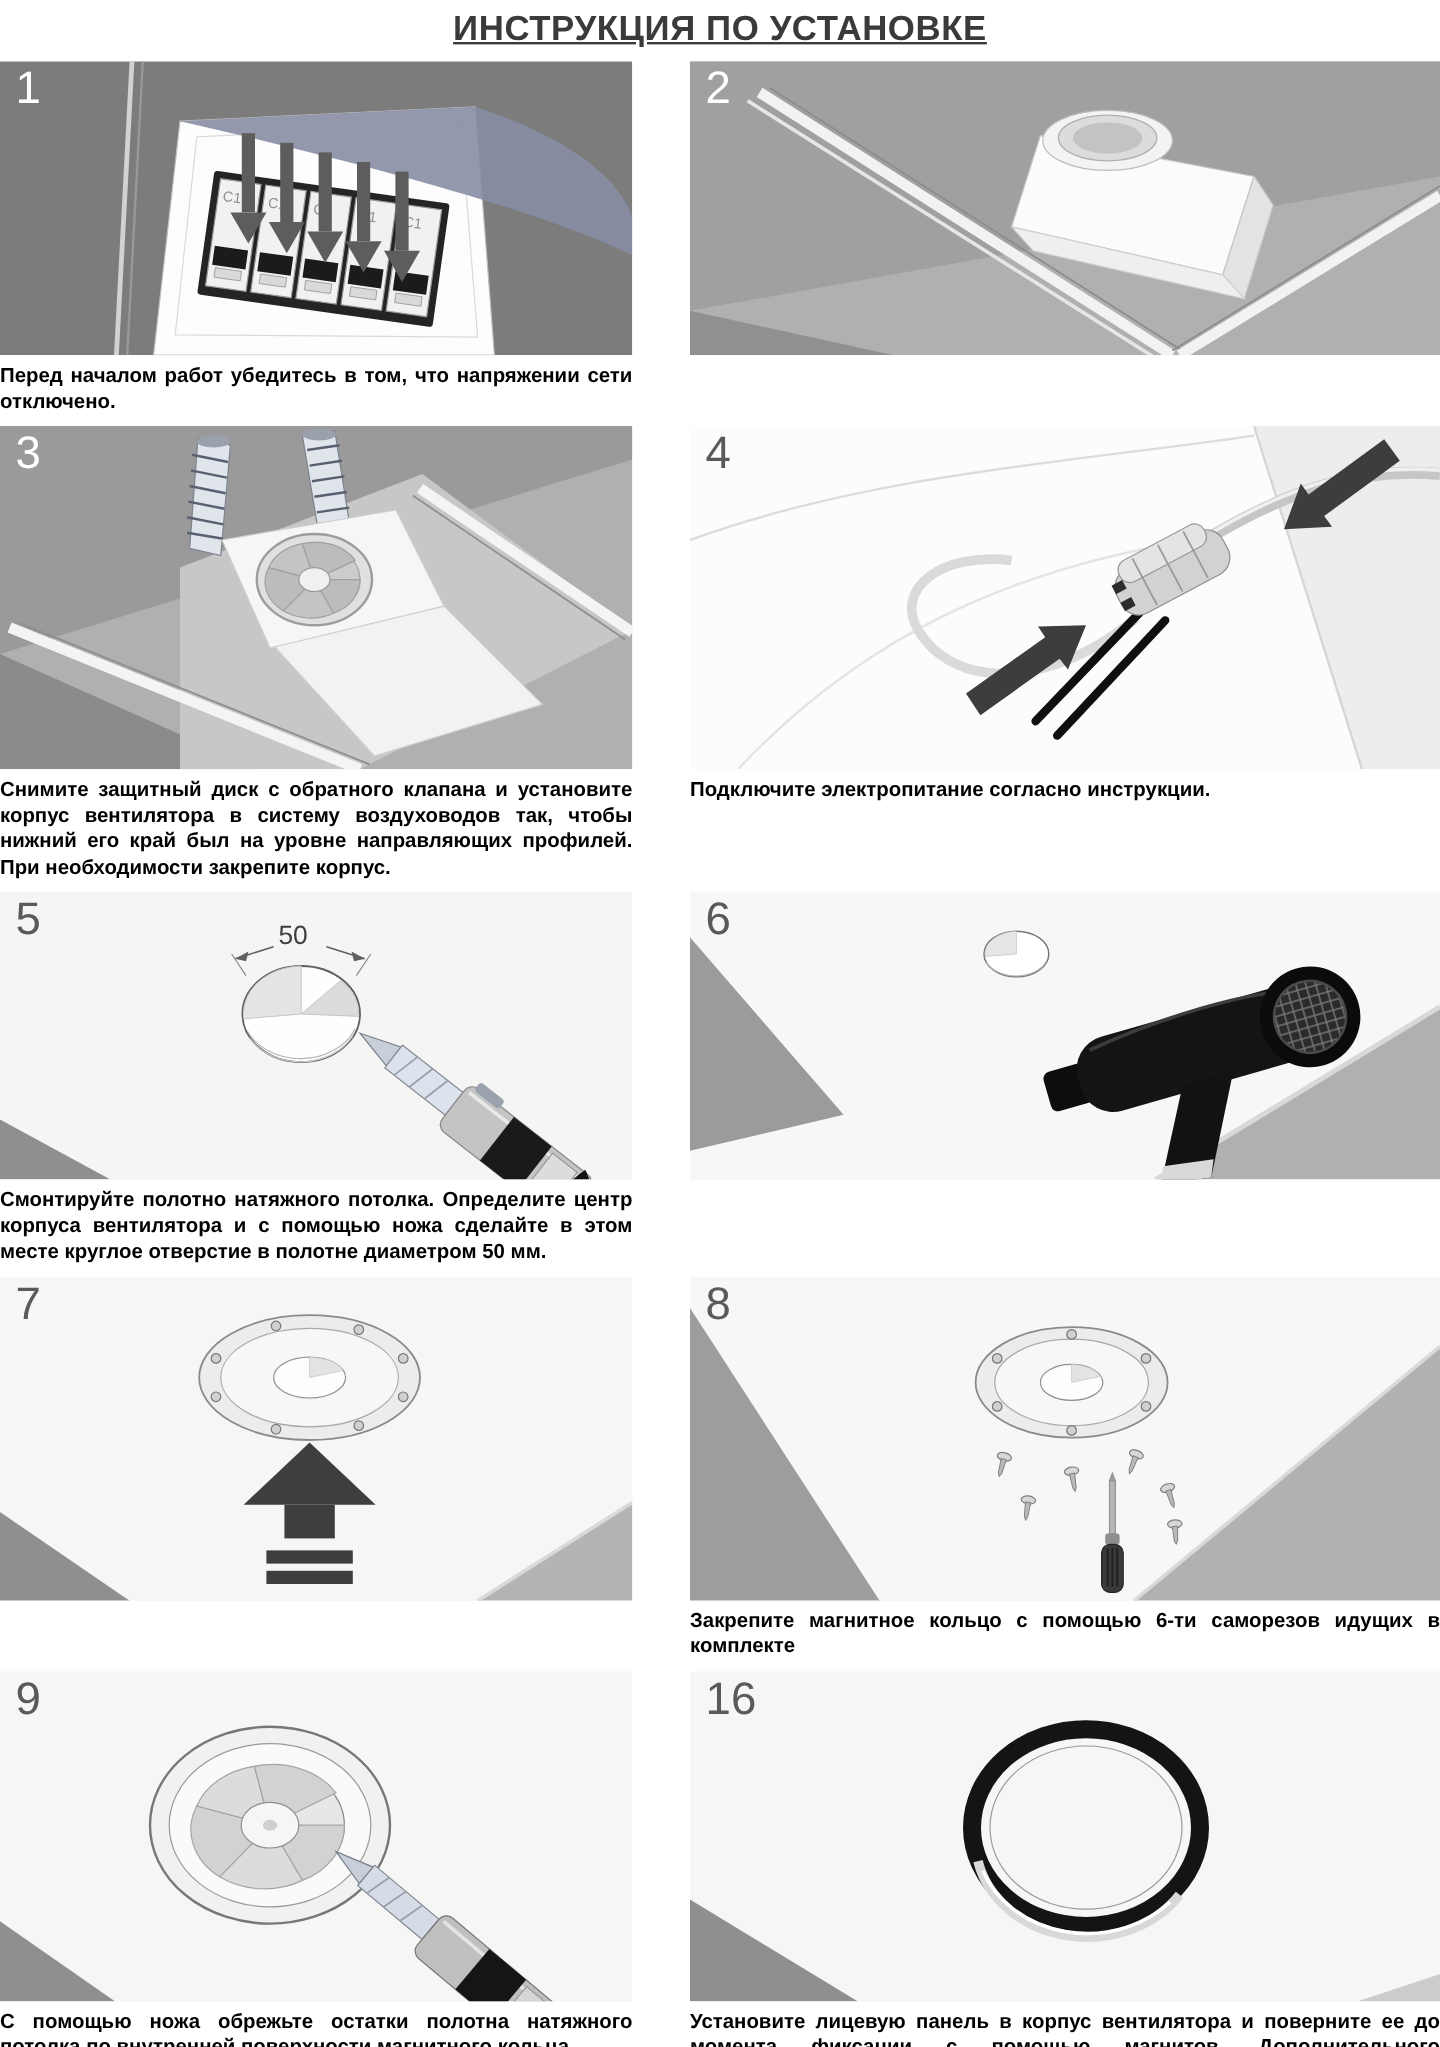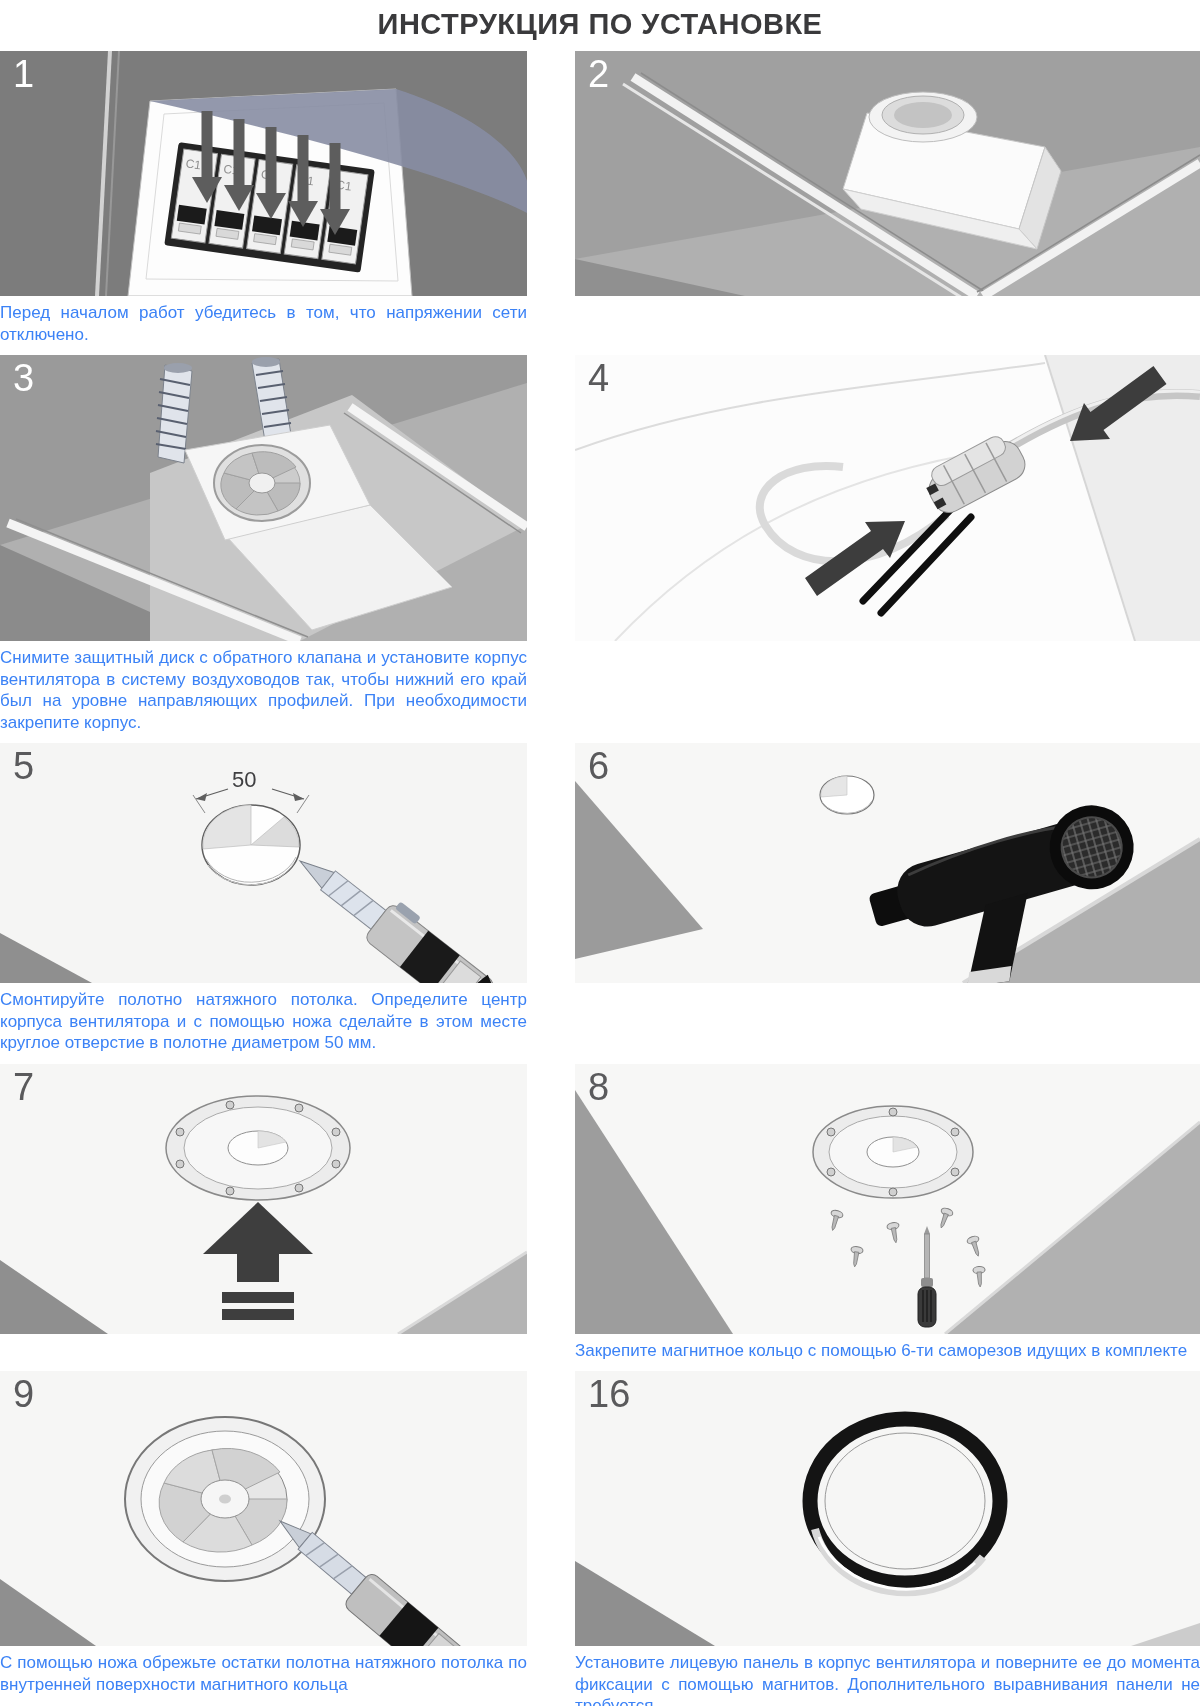--- a/index.html
+++ b/index.html
@@ -1,27 +1,27 @@
 <!DOCTYPE html>
 <html lang="ru"><head>
 <meta charset="utf-8">
 <style>
   html,body{margin:0;padding:0;background:#ffffff;}
   body{width:1200px;font-family:"Liberation Sans",sans-serif;color:#3c3c3e;}
   .page{width:1200px;}
-  .title{font-weight:700;font-size:29px;letter-spacing:.5px;color:#3a3a3c;text-align:center;margin:8px 0 10px;}
+  .title{font-weight:700;font-size:29px;letter-spacing:.5px;color:#3a3a3c;text-align:center;margin:8px 0 10px;text-decoration:underline;}
   .row{display:grid;grid-template-columns:527px 625px;column-gap:48px;}
   .cell{min-width:0;}
   .fig{position:relative;overflow:hidden;background:#f5f5f4;margin:0;}
   .fig svg{display:block;width:100%;height:100%;}
   .h245{height:245px}.h286{height:286px}.h240{height:240px}.h270{height:270px}.h275{height:275px}
   .num{position:absolute;left:13px;top:4px;font-size:38px;line-height:1;font-weight:400;}
   .num.light{color:#ffffff}
   .num.dark{color:#5a5a5c}
-  .caption{font-size:17px;line-height:21.5px;text-align:justify;margin:6px 0 10px;color:#3b82f6;}
+  .caption{font-size:17px;line-height:21.5px;text-align:justify;margin:6px 0 10px;color:#000000;font-weight:bold;}
   .fig text{font-family:"Liberation Sans",sans-serif;}
 </style>
 </head>
 <body>
 
 <div class="page">
 
   <h1 class="title">ИНСТРУКЦИЯ ПО УСТАНОВКЕ</h1>
 
   <div class="row">
@@ -176,20 +176,21 @@
             <rect x="352" y="108" width="10" height="8" fill="#2c2c2c"></rect>
             <rect x="352" y="124" width="10" height="8" fill="#2c2c2c"></rect>
           </g>
           <g fill="#3d3d3d">
             <polygon points="578.5,11 515.5,57 509,48 495,86 535,84 528.5,75 591.5,29"></polygon>
             <polygon points="242,241 308,194 315,203 330,166 290,167 296,176 230,223"></polygon>
           </g>
         </svg>
         <span class="num dark">4</span>
       </figure>
+      <p class="caption">Подключите электропитание согласно инструкции.</p>
     </section>
   </div>
 
   <div class="row">
     <section class="cell">
       <figure class="fig h240">
         <svg viewBox="0 0 527 240" preserveAspectRatio="none">
           <rect width="527" height="240" fill="#f5f5f4"></rect>
           <polygon points="0,190 92,240 0,240" fill="#8f8f8f"></polygon>
           <g>

